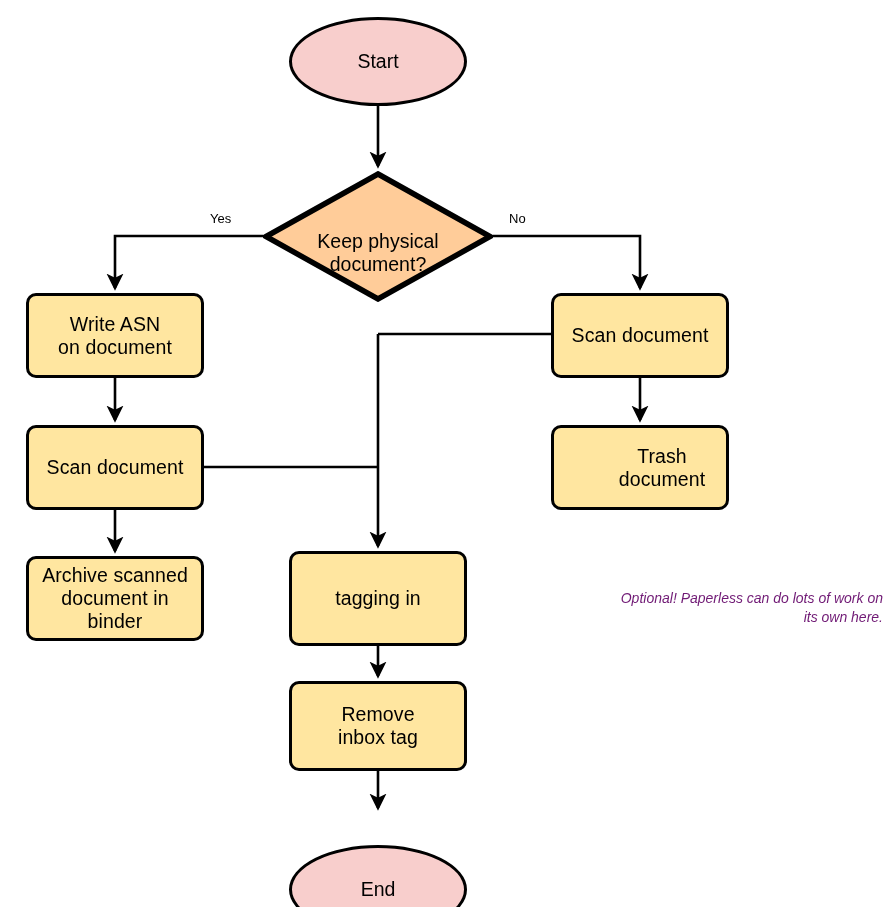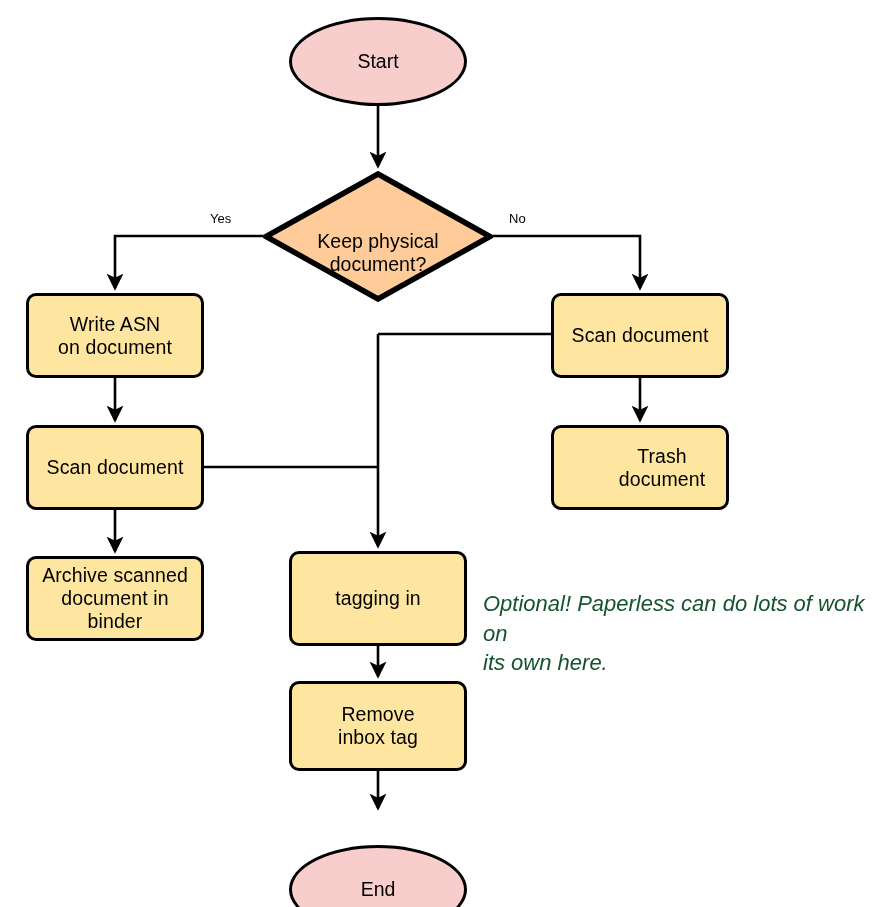--- a/index.html
+++ b/index.html
@@ -70,25 +70,26 @@
   }
   .edge-label {
     position: absolute;
     font-size: 13px;
     color: #000000;
     white-space: nowrap;
     z-index: 3;
   }
   .annotation {
     position: absolute;
-    font-size: 22px;
+    font-size: 14px;
     font-style: italic;
     line-height: 1.35;
-    color: #14532d;
+    color: #701a75;
     z-index: 3;
+    text-align: right;
   }
 </style>
 </head>
 <body>
 
 <div id="canvas">
 
   <svg id="edges" viewBox="0 0 888 907" width="888" height="907" xmlns="http://www.w3.org/2000/svg">
     <defs>
       <marker id="arrow" viewBox="0 0 12 12" refX="9.2" refY="6" markerWidth="7.2" markerHeight="7.2" orient="auto-start-reverse">

